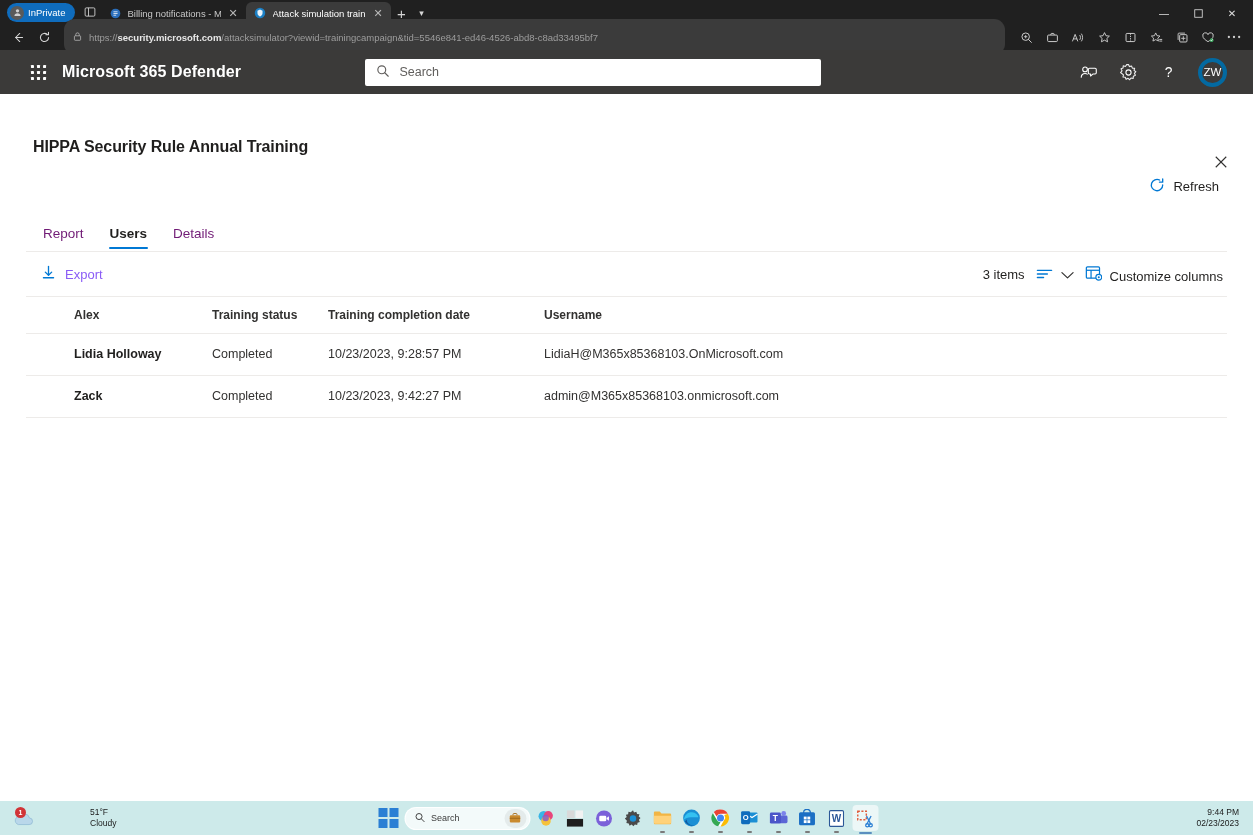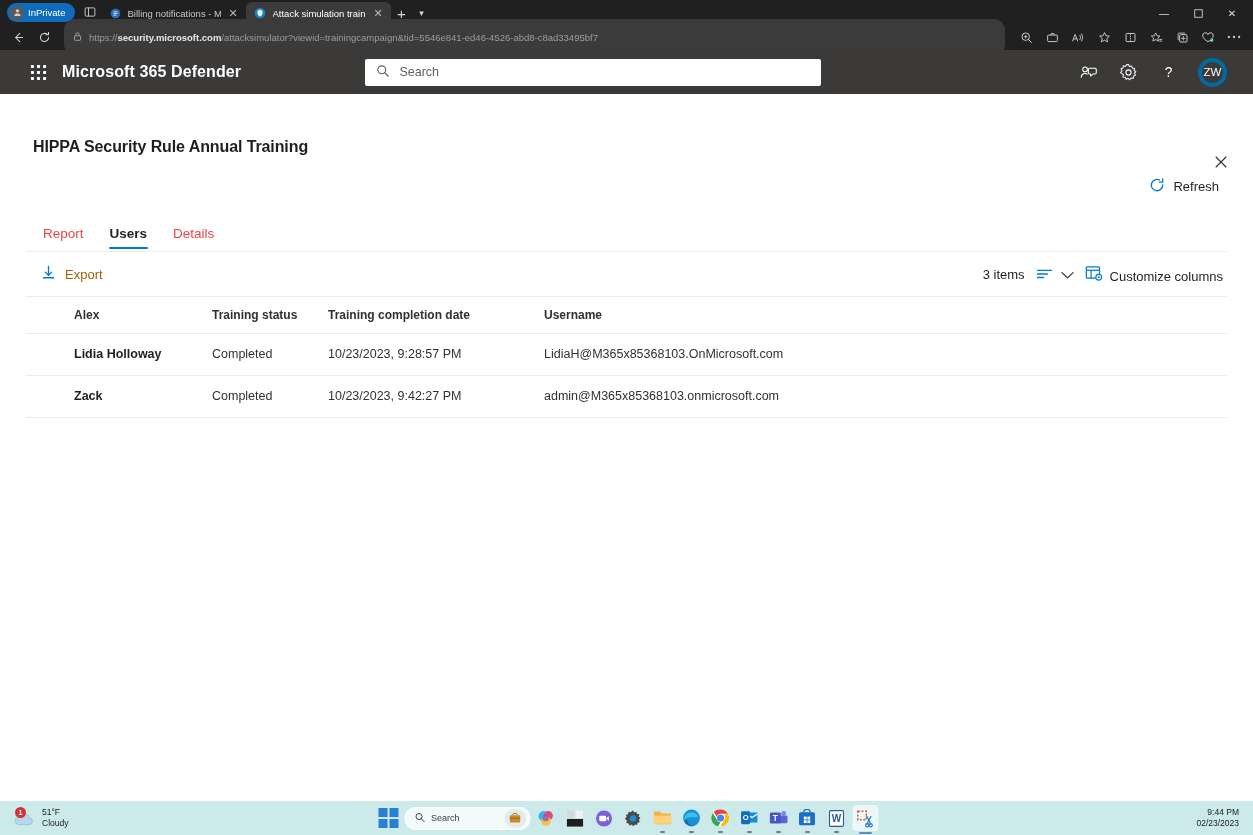--- a/index.html
+++ b/index.html
@@ -99,33 +99,33 @@
   .subtitle { font-size: 12.5px; color: #484644; margin: 8px 0 0 7px; }
 
   .refresh-row { display: flex; justify-content: flex-end; margin-top: 17px; padding-right: 2px; }
   .refresh {
     display: flex; align-items: center; gap: 8px; color: #201f1e; font-size: 13px;
     padding: 4px 6px;
   }
 
   .tabs { display: flex; gap: 6px; margin: 20px 0 0 7px; }
   .tabitem {
-    font-size: 13.5px; color: #ef4444; padding: 6px 10px 10px 10px; position: relative;
+    font-size: 13.5px; color: #701a75; padding: 6px 10px 10px 10px; position: relative;
   }
   .tabitem.active { font-weight: 700; color: #201f1e; }
   .tabitem.active::after {
     content: ""; position: absolute; left: 9px; right: 9px; bottom: 2px;
     height: 2.5px; background: #0078d4; border-radius: 2px;
   }
   .divider { height: 1px; background: #edebe9; margin-top: 0px; }
 
   .cmdbar {
     display: flex; align-items: center; height: 44px; padding: 0 4px 0 8px;
   }
-  .cmdleft { display: flex; align-items: center; gap: 9px; font-size: 13px; color: #a16207; padding: 5px 7px;}
+  .cmdleft { display: flex; align-items: center; gap: 9px; font-size: 13px; color: #8b5cf6; padding: 5px 7px;}
   .cmdright { margin-left: auto; display: flex; align-items: center; gap: 11px; font-size: 13px; color: #201f1e; }
   .cmdright .item { display: flex; align-items: flex-end; gap: 8px; }
   .cmdbar-divider { height: 1px; background: #edebe9; }
 
   table { width: 100%; border-collapse: collapse; table-layout: fixed; }
   th {
     text-align: left; font-size: 12px; font-weight: 600; color: #323130;
     padding: 10px 8px 10px 0; height: 36px; vertical-align: middle;
   }
   td {
@@ -147,21 +147,21 @@
   }
   .weather { display: flex; align-items: center; gap: 6px; padding-left: 6px; }
   .weather-badge {
     position: relative; width: 24px; height: 20px; display: flex; align-items: flex-end;
   }
   .badge-dot {
     position: absolute; top: -1px; left: 3px; width: 11px; height: 11px; border-radius: 50%;
     background: #d13438; color: #fff; font-size: 7px; display: flex; align-items: center; justify-content: center;
     font-weight: 600;
   }
-  .weather-text { font-size: 8.5px; color: #1a1a1a; line-height: 11px; }
+  .weather-text { font-size: 8.5px; color: #1a1a1a; line-height: 11px; margin-left: 48px; }
   .tb-center {
     position: absolute; left: 50%; transform: translateX(-50%);
     display: flex; align-items: center; gap: 3px;
   }
   .tb-icon {
     width: 26px; height: 26px; border-radius: 4px;
     display: flex; align-items: center; justify-content: center; position: relative;
   }
   .tb-icon.active { background: rgba(255,255,255,.62); }
   .tb-icon.active::after {

